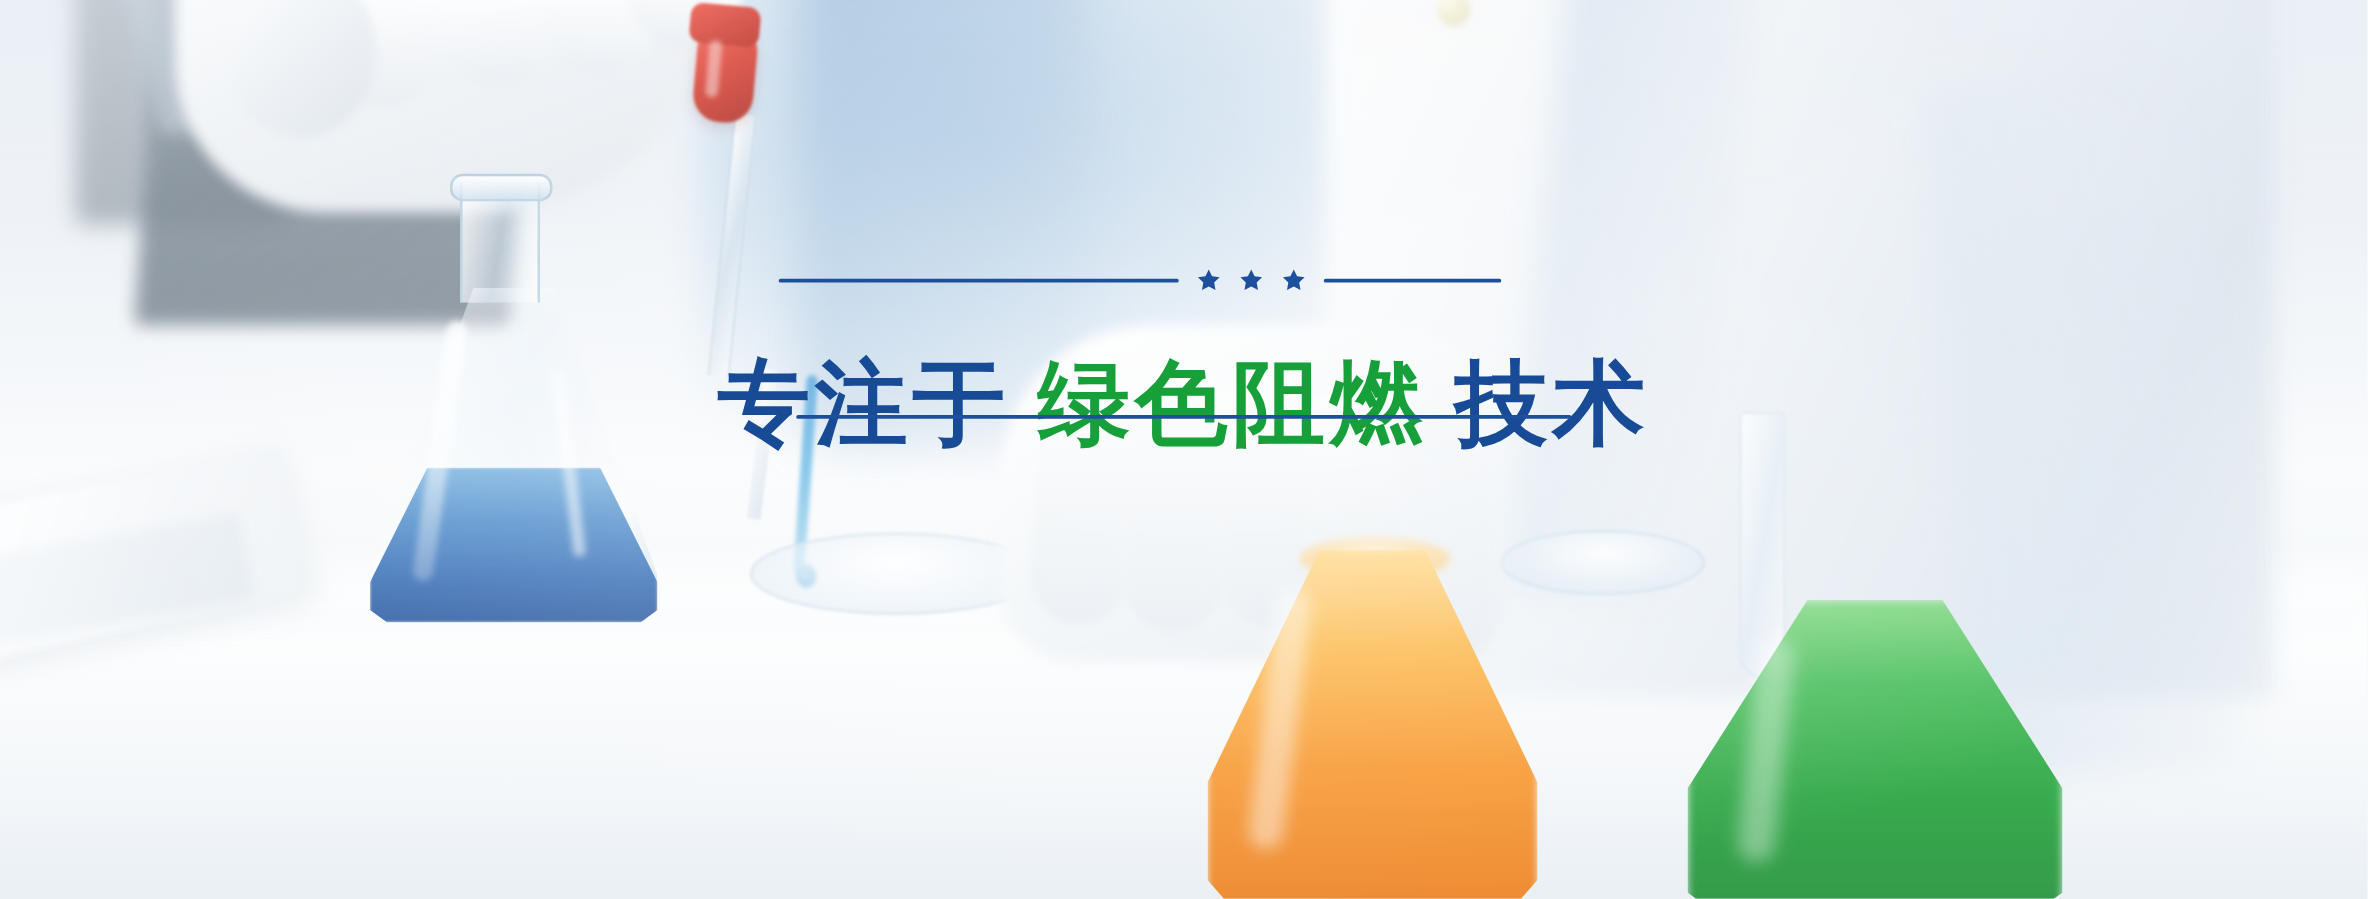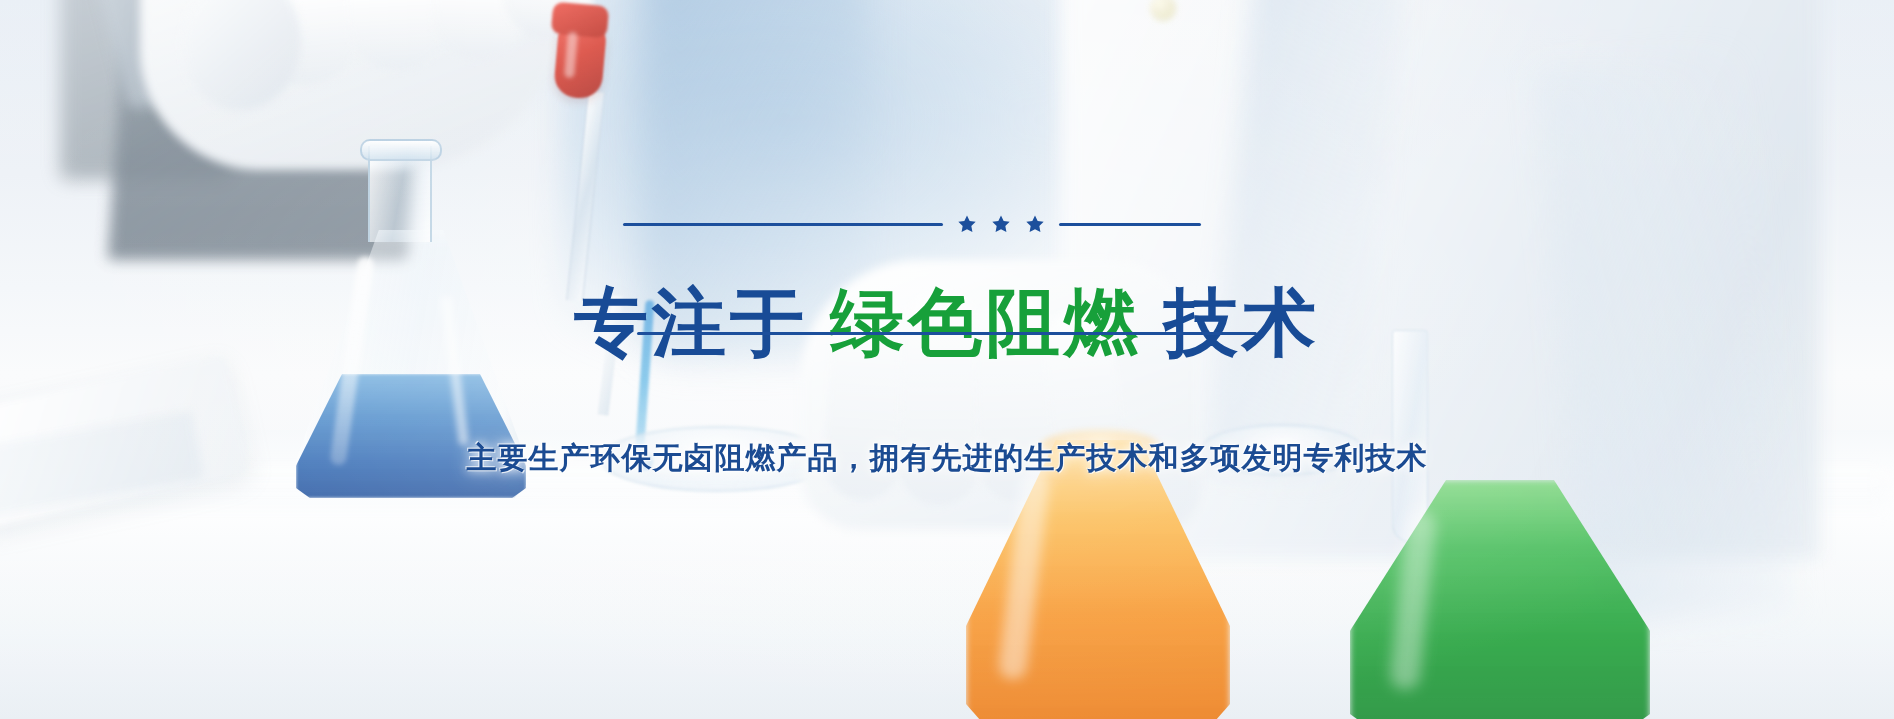--- a/index.html
+++ b/index.html
@@ -463,16 +463,15 @@
         </span>
       </div>
       <div class="rule rule-right"></div>
     </div>
 
     <h1 class="headline"><span class="h-navy">专注于</span><span class="h-gap"></span><span class="h-green">绿色阻燃</span><span class="h-gap"></span><span class="h-navy">技术</span></h1>
 
     <div class="rule2"></div>
 
 
-    <div class="desc">主要生产环保无卤阻燃产品，拥有先进的生产技术和多项发明专利技术</div>
 
   </div>
 </div>
 
 </body></html>

